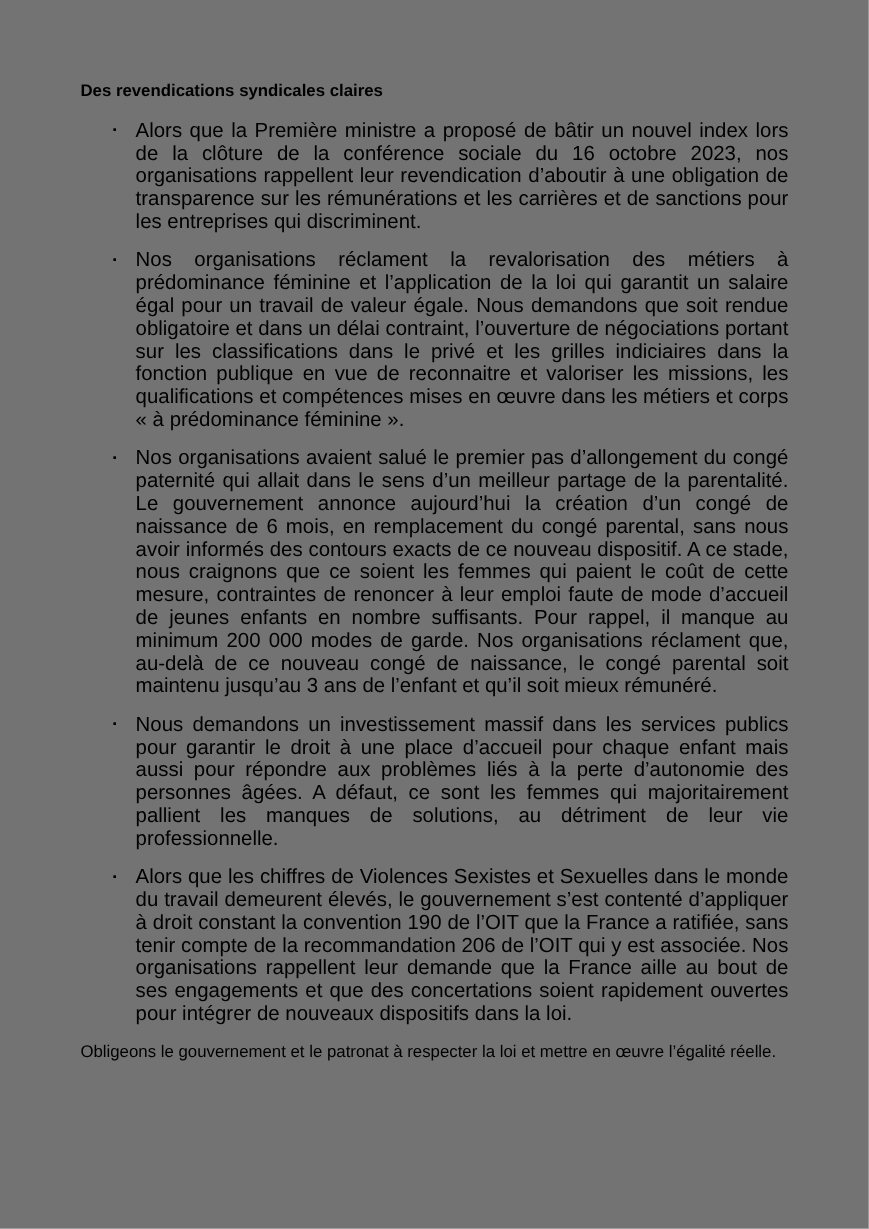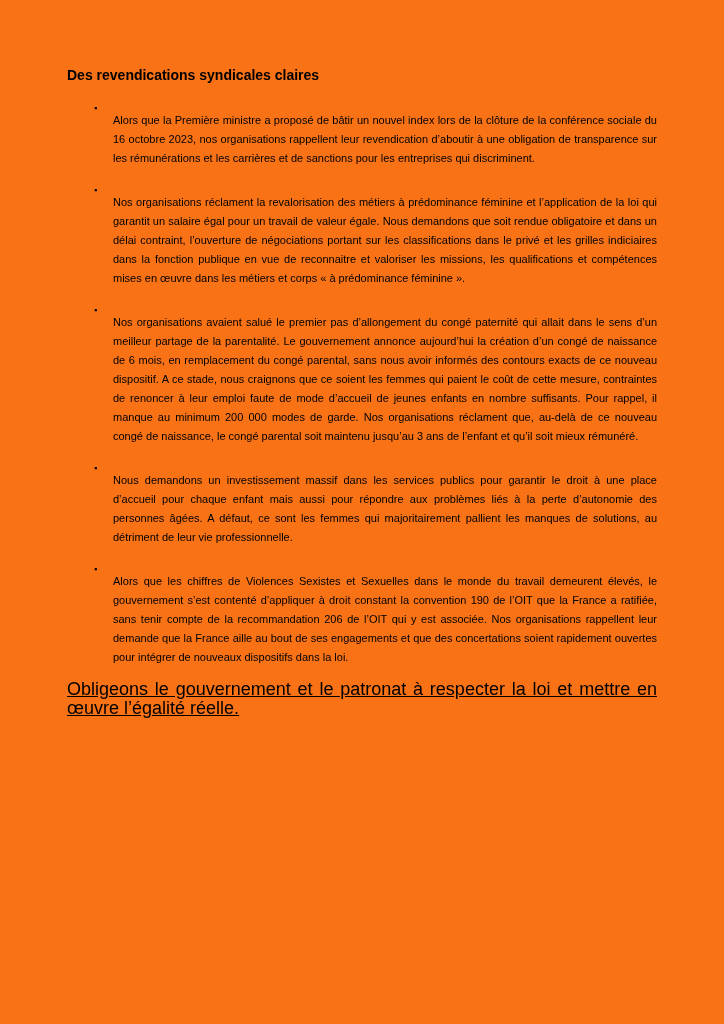--- a/index.html
+++ b/index.html
@@ -12,21 +12,21 @@
     height: 1024px;
     font-family: "Liberation Sans", sans-serif;
     color: #000000;
     overflow: hidden;
   }
   .page {
     box-sizing: border-box;
     width: 724px;
     height: 1024px;
     padding: 66px 67px 0 67px;
-    background: #f97316;
+    background: #737373;
   }
   .doc-heading {
     font-size: 14px;
     font-weight: bold;
     line-height: 19px;
     margin: 0 0 14px 0;
   }
   ul.bullet-list {
     list-style: none;
     margin: 0;
@@ -40,31 +40,29 @@
   .bullet-marker {
     flex: none;
     width: 19px;
     margin-left: 27px;
     font-size: 9px;
     line-height: 19px;
     color: #000000;
   }
   .bullet-text {
     flex: 1;
-    font-size: 11px;
+    font-size: 17px;
     line-height: 19px;
     text-align: justify;
-    margin-top: 12px;
   }
   .closing-paragraph {
-    font-size: 18px;
+    font-size: 14px;
     line-height: 19px;
     text-align: justify;
     margin: 0 0 13px 0;
-    text-decoration: underline;
   }
 </style>
 </head>
 <body>
 
 <div class="page">
 
   <h1 class="doc-heading">Des revendications syndicales claires</h1>
 
   <ul class="bullet-list">

